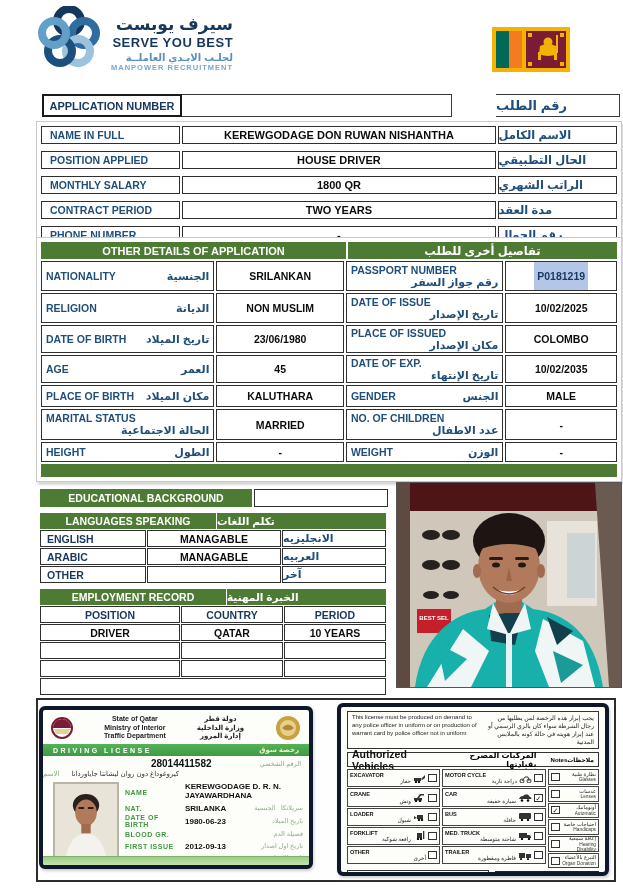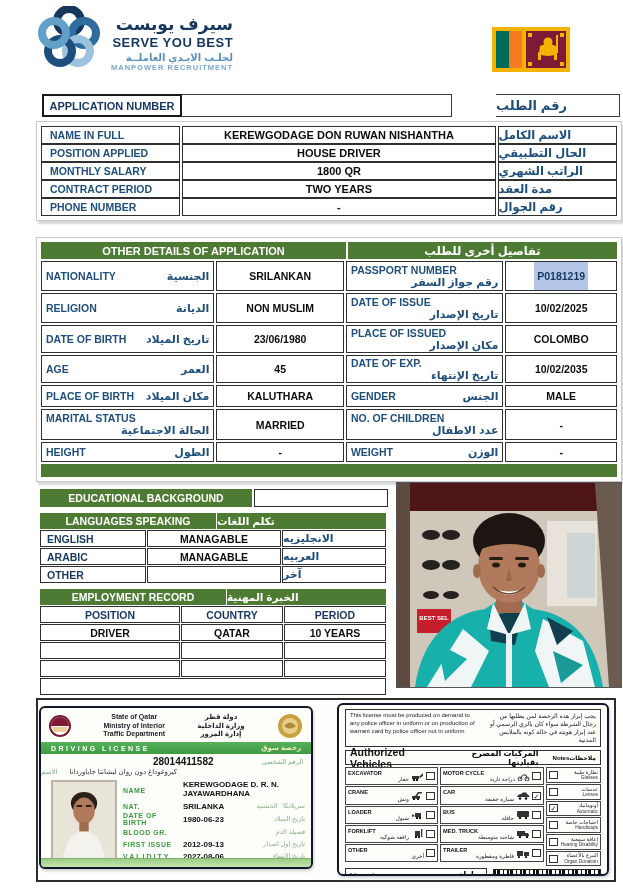--- a/index.html
+++ b/index.html
@@ -21,21 +21,21 @@
               font-weight: bold; font-size: 11px; color: #17375e; background: #fff; }
   .an-mid { flex: 1; border: 1px solid #3a3a3a; border-left: none; }
   .an-ar { width: 124px; border: 1px solid #3a3a3a; border-left: none; display: flex; align-items: center;
            justify-content: flex-end; padding-right: 17px; color: #1f4e79; font-weight: bold; font-size: 13px; direction: rtl; margin-left: 44px; }
 
   
   .panel { position: absolute; background: #fff; border: 1px solid #c9c9c9; box-shadow: 2px 3px 2px #d8d8d8; padding: 4px; }
   .p-basic { left: 36px; top: 121px; width: 586px; }
   .p-od { left: 36px; top: 237px; width: 586px; }
 
-  .bi-row { display: flex; margin-bottom: 0; height: 18px; }
+  .bi-row { display: flex; margin-bottom: 7px; height: 18px; }
   .bi-row:last-child { margin-bottom: 0; }
   .bi-c { border: 1px solid #2f2f2f; display: flex; align-items: center; }
   .bi-l { width: 140px; padding-left: 8px; color: #1f4e79; font-weight: bold; font-size: 10.5px; }
   .bi-v { width: 315px; justify-content: center; font-weight: bold; font-size: 11px; color: #0c0c0c; margin-left: 2px; }
   .bi-a { width: 120px; justify-content: flex-end; padding-right: 6px; color: #1f4e79; font-weight: bold;
           font-size: 11.5px; direction: rtl; margin-left: 2px; }
 
   .od-head { display: flex; margin-bottom: 2px; height: 17px; }
   .g { background: #4e7b34; color: #fff; font-weight: bold; display: flex; align-items: center; justify-content: center; }
   .od-h-l { width: 306px; font-size: 11px; }
@@ -83,21 +83,21 @@
   .emp-colhead .emp-c { color: #17375e; }
   .emp-data .emp-c { color: #0c0c0c; }
   .emp-full { height: 17px; border: 1px solid #2f2f2f; }
 
   
   .photo { position: absolute; left: 396px; top: 482px; width: 226px; height: 206px; border: 1px solid #555; background: #cfc7ba; }
   .photo svg { display: block; }
 
   
   .docs { position: absolute; left: 36px; top: 698px; width: 580px; height: 184px; border: 2px solid #2d2d2d; background: #fefefe; }
-  .card { position: absolute; background: #fdfdfa; border: 2px solid #0f172a; border-radius: 6px; box-shadow: 1px 2px 3px #cfcfcf; overflow: hidden; }
+  .card { position: absolute; background: #fdfdfa; border: 4px solid #0f172a; border-radius: 6px; box-shadow: 1px 2px 3px #cfcfcf; overflow: hidden; }
   .lf { left: 1px; top: 6px; width: 274px; height: 163px; }
   .lb { left: 299px; top: 3px; width: 272px; height: 173px; }
 
   
   .lf-head { display: flex; align-items: center; justify-content: space-between; padding: 3px 8px 1px 8px; height: 34px; }
   .lf-en { text-align: center; font-size: 7px; font-weight: bold; color: #22222a; line-height: 1.25; }
   .lf-ar { text-align: center; font-size: 7px; font-weight: bold; color: #20202a; line-height: 1.25; direction: rtl; }
   .lf-bar { height: 12px; background: linear-gradient(#55b259,#3f9a43); color: #fff; display: flex; align-items: center;
             justify-content: space-between; padding: 0 10px; font-size: 7px; font-weight: bold; }
   .lf-bar .t-en { letter-spacing: 2.5px; }

